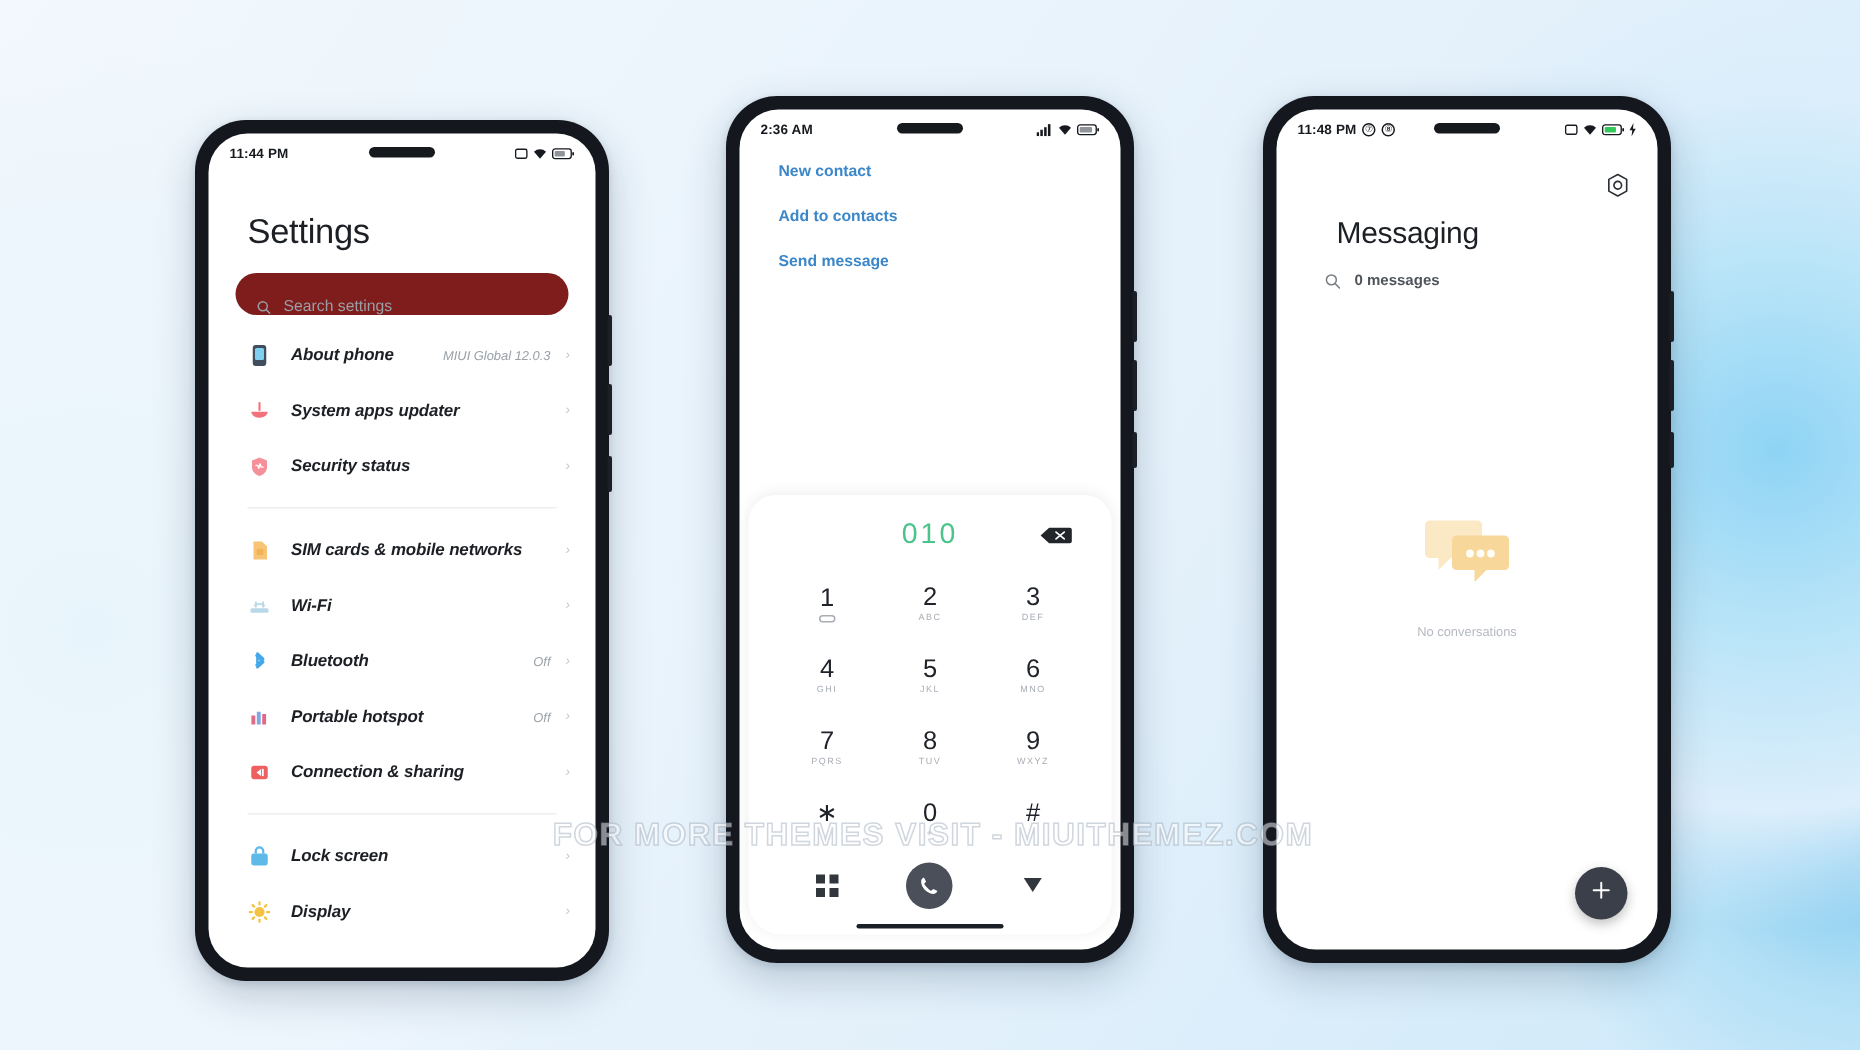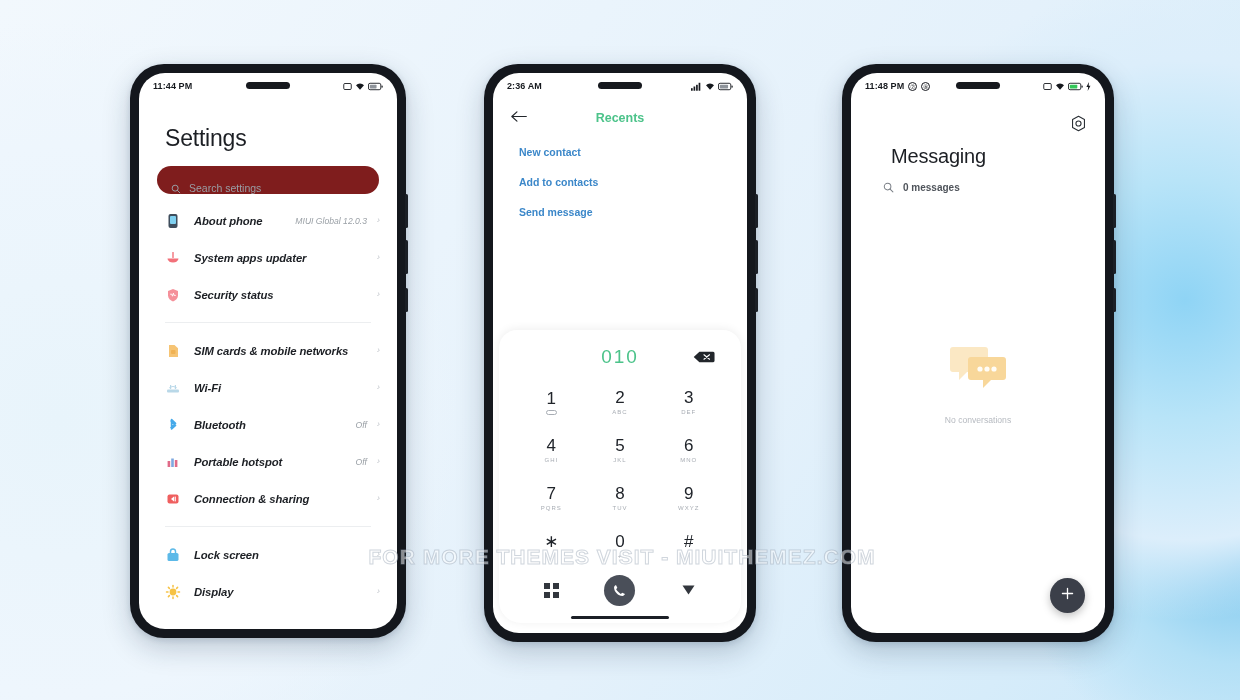--- a/index.html
+++ b/index.html
@@ -39,21 +39,21 @@
   }
   
   .btn-side {
     position: absolute;
     right: -2px;
     width: 3px;
     background: #1b1f26;
     border-radius: 2px;
   }
 
-  #phone1 { left: 130px; top: 64px;  width: 276px; height: 574px; }
+  #phone1 { left: 130px; top: 80px;  width: 276px; height: 574px; }
   #phone2 { left: 484px; top: 64px;  width: 272px; height: 578px; }
   #phone3 { left: 842px; top: 64px;  width: 272px; height: 578px; }
 
   
   .statusbar {
     position: relative;
     height: 26px;
     display: flex;
     align-items: center;
     justify-content: space-between;
@@ -542,28 +542,20 @@
         <span class="ic">
           <svg width="15" height="9" viewBox="0 0 20 11">
             <rect x="0.6" y="1.2" width="16.5" height="8.6" rx="2.2" fill="none" stroke="#16191e" stroke-width="1.2"></rect>
             <rect x="2.4" y="3" width="11" height="5" rx="1" fill="#8f949b"></rect>
             <rect x="18" y="4" width="1.6" height="3" rx="0.8" fill="#16191e"></rect>
           </svg>
         </span>
       </div>
     </div>
 
-    <div class="dial-head">
-      <span class="dial-back">
-        <svg width="17" height="13" viewBox="0 0 20 14">
-            <path d="M1 7 H18 M1 7 L7 1.5 M1 7 L7 12.5" fill="none" stroke="#22262b" stroke-width="1.4" stroke-linecap="round" stroke-linejoin="round"></path>
-          </svg>
-      </span>
-      <span class="dial-title">Recents</span>
-    </div>
 
     <div class="dial-link">New contact</div>
     <div class="dial-link">Add to contacts</div>
     <div class="dial-link">Send message</div>
 
     <div class="keypad">
 
       <div class="num-row">
         <span class="num-display">010</span>
         <span class="backspace">

